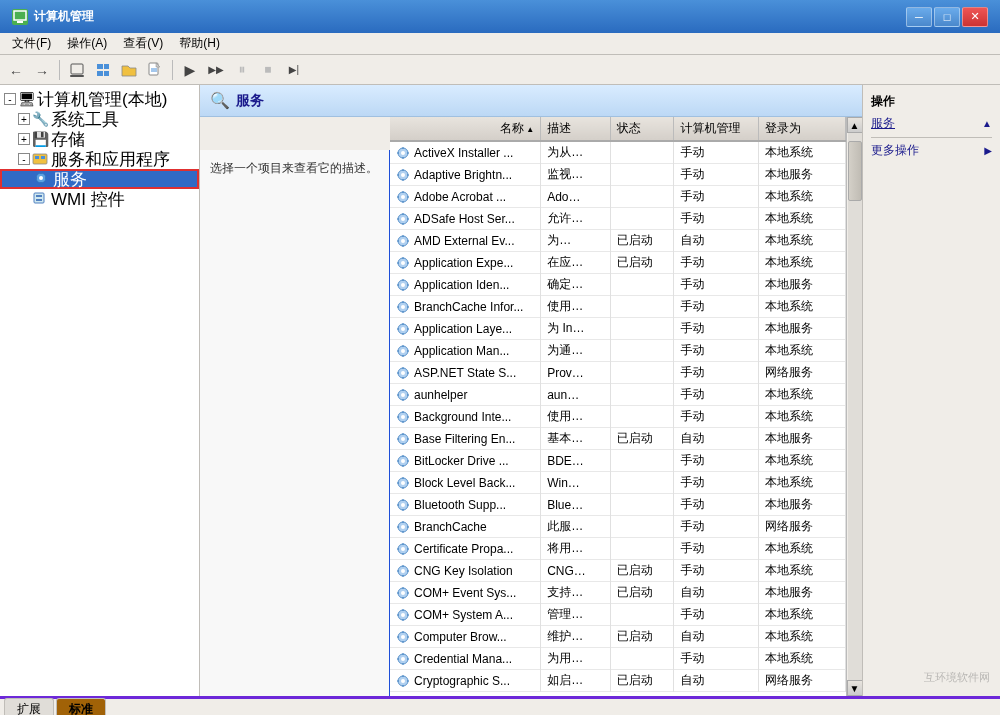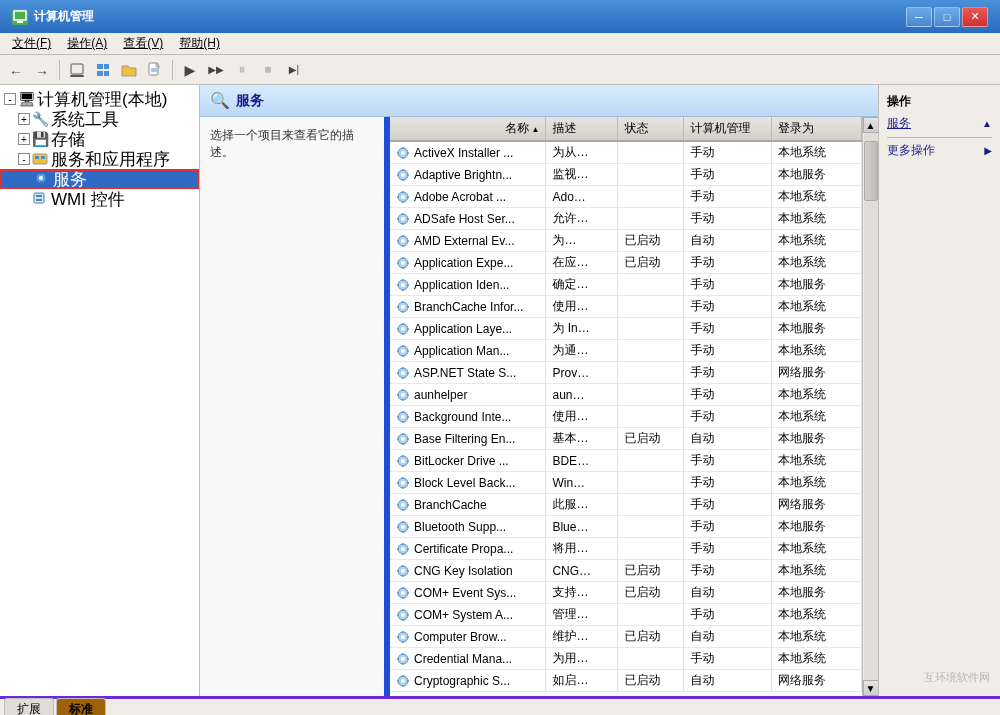--- a/index.html
+++ b/index.html
@@ -62,21 +62,20 @@
       display: flex;
       align-items: center;
       padding: 0 4px;
       border-bottom: 1px solid #c0bdb8;
       font-size: 12px;
     }
     .menu-item {
       padding: 2px 8px;
       cursor: pointer;
       color: #000;
-      text-decoration: underline;
     }
 
     
     .toolbar {
       background: #f0ede8;
       height: 30px;
       display: flex;
       align-items: center;
       padding: 0 4px;
       border-bottom: 1px solid #c0bdb8;
@@ -168,25 +167,26 @@
     .services-header-icon {
       margin-right: 6px;
       font-size: 16px;
     }
 
     
     .desc-area {
       width: 190px;
       background: #f8f8f8;
       padding: 10px;
-      border-right: 6px solid #1d4ed8;
+      border-right: 1px solid #1d4ed8;
       font-size: 12px;
       color: #333;
       display: flex;
       align-items: flex-start;
+      margin-top: 33px;
     }
 
     
     .services-list-area {
       flex: 1;
       display: flex;
       overflow: hidden;
     }
 
     
@@ -266,21 +266,21 @@
       top: 8px;
       width: 14px;
       height: 60px;
       background: linear-gradient(to right, #d4d0c8, #c0bcb4);
       border: 1px solid #aaa;
       border-radius: 2px;
     }
 
     
     .actions-panel {
-      width: 122px;
+      width: 138px;
       background: #f0ede8;
       border-left: 1px solid #c0bdb8;
       padding: 8px;
     }
     .actions-title {
       font-weight: bold;
       font-size: 12px;
       margin-bottom: 4px;
       color: #000;
     }
@@ -833,48 +833,48 @@
           <span class="svc-icon">
             <svg width="14" height="14" viewBox="0 0 14 14">
               <circle cx="7" cy="7" r="5" fill="#b0d0f0" stroke="#4080c0" stroke-width="0.8"></circle>
               <circle cx="7" cy="7" r="2" fill="white"></circle>
               <line x1="7" y1="1" x2="7" y2="3" stroke="#4080c0" stroke-width="1"></line>
               <line x1="7" y1="11" x2="7" y2="13" stroke="#4080c0" stroke-width="1"></line>
               <line x1="1" y1="7" x2="3" y2="7" stroke="#4080c0" stroke-width="1"></line>
               <line x1="11" y1="7" x2="13" y2="7" stroke="#4080c0" stroke-width="1"></line>
             </svg>
           </span>
+          <span>Bluetooth Supp...</span>
+        </div>
+      </td>
+      <td>Blue…</td>
+      <td></td>
+      <td>手动</td>
+      <td>本地服务</td>
+    </tr>
+              <tr>
+      <td>
+        <div class="service-name-cell">
+          <span class="svc-icon">
+            <svg width="14" height="14" viewBox="0 0 14 14">
+              <circle cx="7" cy="7" r="5" fill="#b0d0f0" stroke="#4080c0" stroke-width="0.8"></circle>
+              <circle cx="7" cy="7" r="2" fill="white"></circle>
+              <line x1="7" y1="1" x2="7" y2="3" stroke="#4080c0" stroke-width="1"></line>
+              <line x1="7" y1="11" x2="7" y2="13" stroke="#4080c0" stroke-width="1"></line>
+              <line x1="1" y1="7" x2="3" y2="7" stroke="#4080c0" stroke-width="1"></line>
+              <line x1="11" y1="7" x2="13" y2="7" stroke="#4080c0" stroke-width="1"></line>
+            </svg>
+          </span>
           <span>BranchCache</span>
         </div>
       </td>
       <td>此服…</td>
       <td></td>
       <td>手动</td>
       <td>网络服务</td>
-    </tr>
-              <tr>
-      <td>
-        <div class="service-name-cell">
-          <span class="svc-icon">
-            <svg width="14" height="14" viewBox="0 0 14 14">
-              <circle cx="7" cy="7" r="5" fill="#b0d0f0" stroke="#4080c0" stroke-width="0.8"></circle>
-              <circle cx="7" cy="7" r="2" fill="white"></circle>
-              <line x1="7" y1="1" x2="7" y2="3" stroke="#4080c0" stroke-width="1"></line>
-              <line x1="7" y1="11" x2="7" y2="13" stroke="#4080c0" stroke-width="1"></line>
-              <line x1="1" y1="7" x2="3" y2="7" stroke="#4080c0" stroke-width="1"></line>
-              <line x1="11" y1="7" x2="13" y2="7" stroke="#4080c0" stroke-width="1"></line>
-            </svg>
-          </span>
-          <span>Bluetooth Supp...</span>
-        </div>
-      </td>
-      <td>Blue…</td>
-      <td></td>
-      <td>手动</td>
-      <td>本地服务</td>
     </tr>
               <tr>
       <td>
         <div class="service-name-cell">
           <span class="svc-icon">
             <svg width="14" height="14" viewBox="0 0 14 14">
               <circle cx="7" cy="7" r="5" fill="#b0d0f0" stroke="#4080c0" stroke-width="0.8"></circle>
               <circle cx="7" cy="7" r="2" fill="white"></circle>
               <line x1="7" y1="1" x2="7" y2="3" stroke="#4080c0" stroke-width="1"></line>
               <line x1="7" y1="11" x2="7" y2="13" stroke="#4080c0" stroke-width="1"></line>

